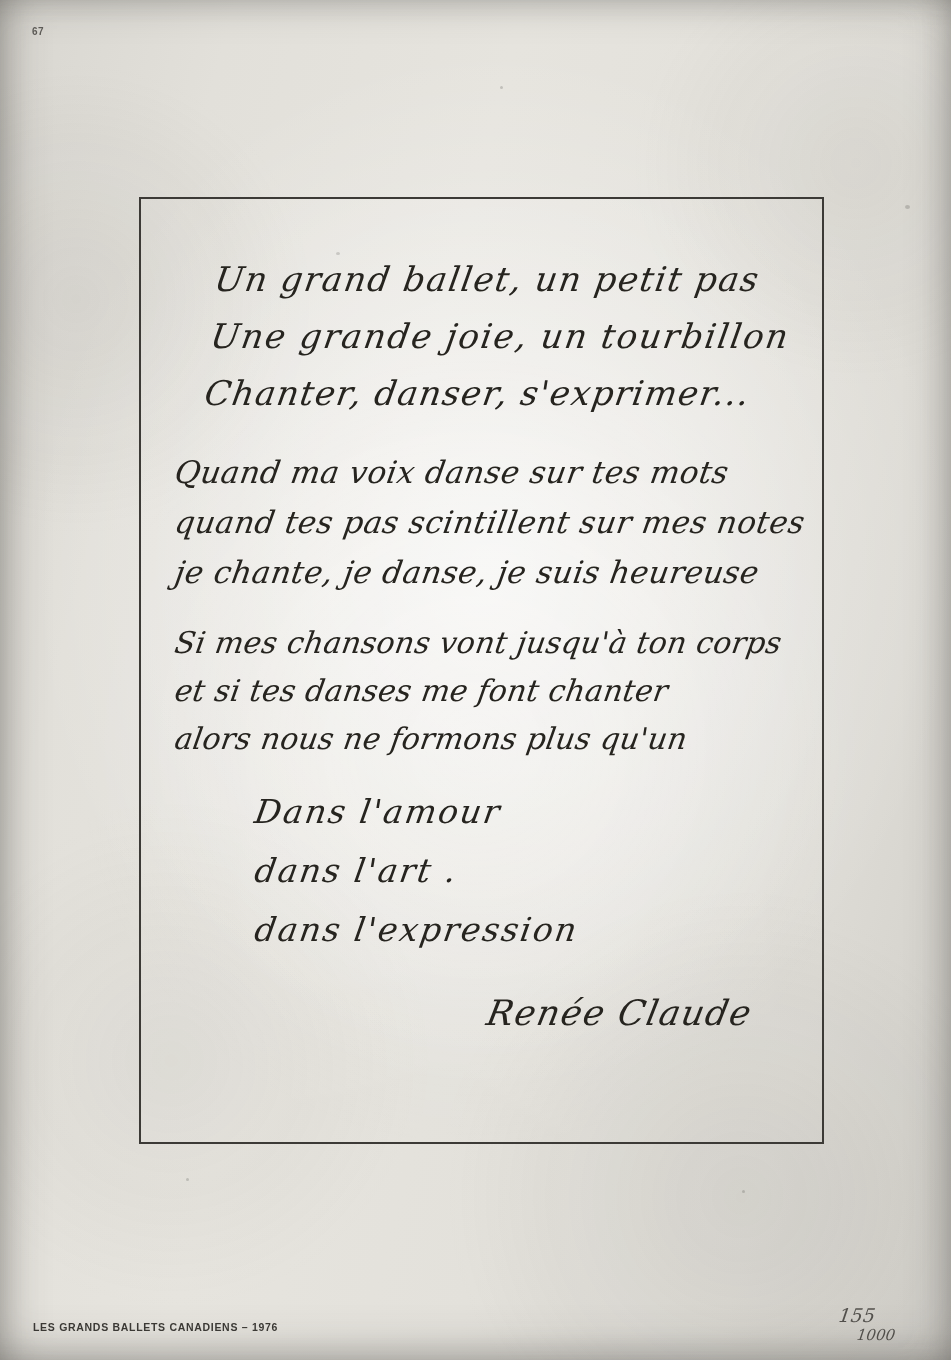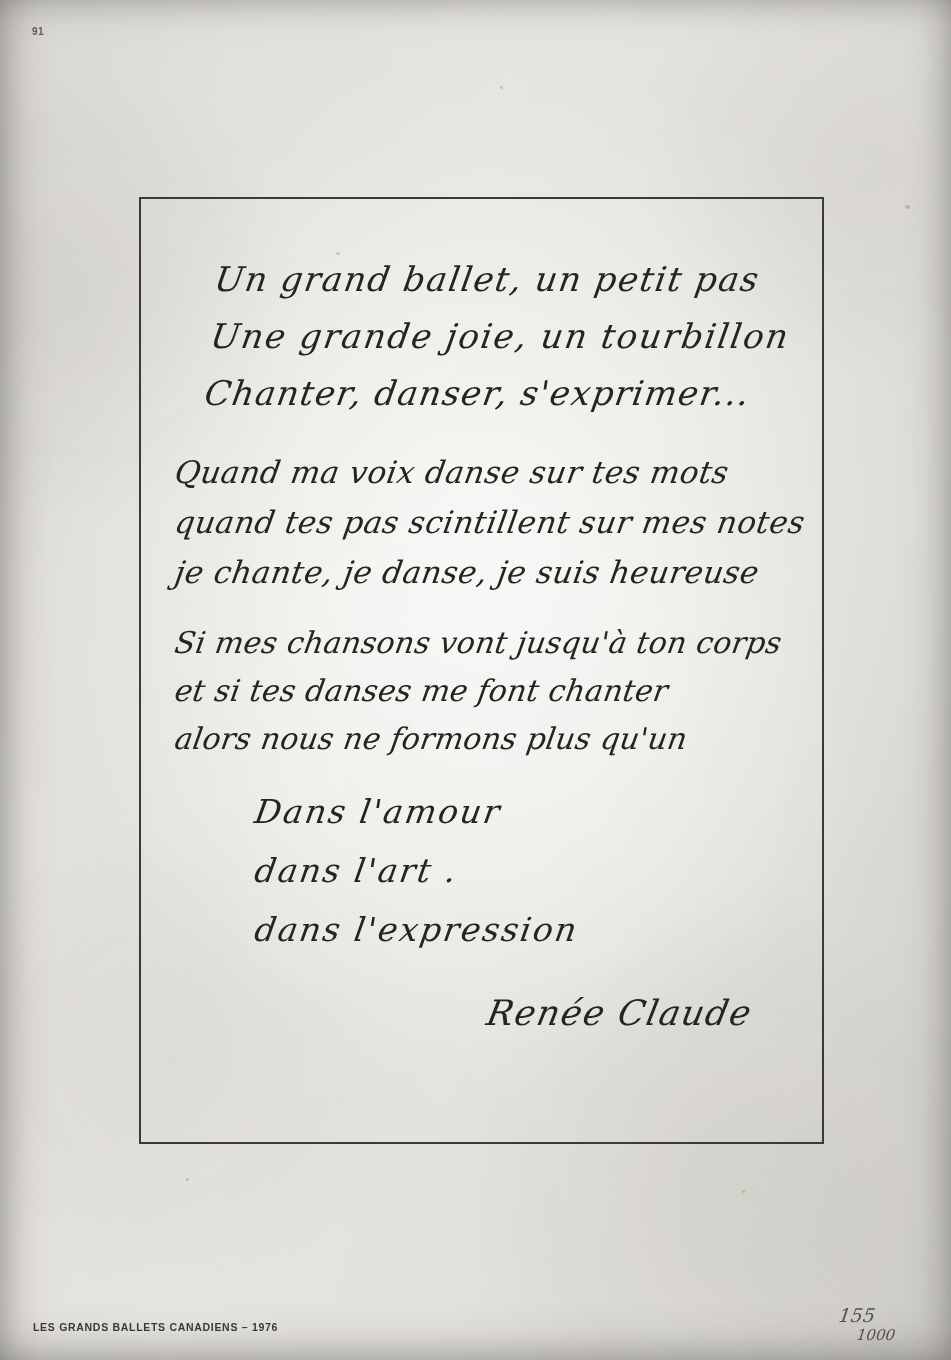--- a/index.html
+++ b/index.html
@@ -175,21 +175,21 @@
 <div class="page">
 
   <div class="grain"></div>
 
   <span class="speck" style="left:500px;top:86px;width:3px;height:3px;"></span>
   <span class="speck" style="left:336px;top:252px;width:4px;height:3px;"></span>
   <span class="speck" style="left:905px;top:205px;width:5px;height:4px;"></span>
   <span class="speck" style="left:186px;top:1178px;width:3px;height:3px;"></span>
   <span class="speck" style="left:742px;top:1190px;width:3px;height:3px;"></span>
 
-  <div class="folio">91</div>
+  <div class="folio">67</div>
 
   <div class="frame">
     <div class="frame-inner"></div>
 
     <div class="poem">
 
       <div class="stanza stanza-opening">
         <div class="line l1">Un grand ballet, un petit pas</div>
         <div class="line l2">Une grande joie, un tourbillon</div>
         <div class="line l3">Chanter, danser, s'exprimer...</div>

